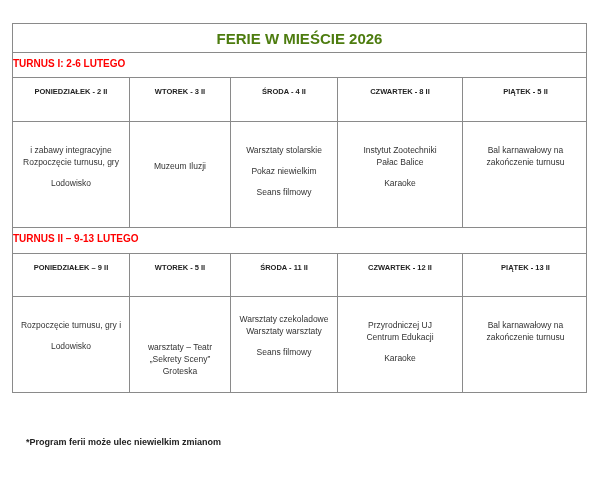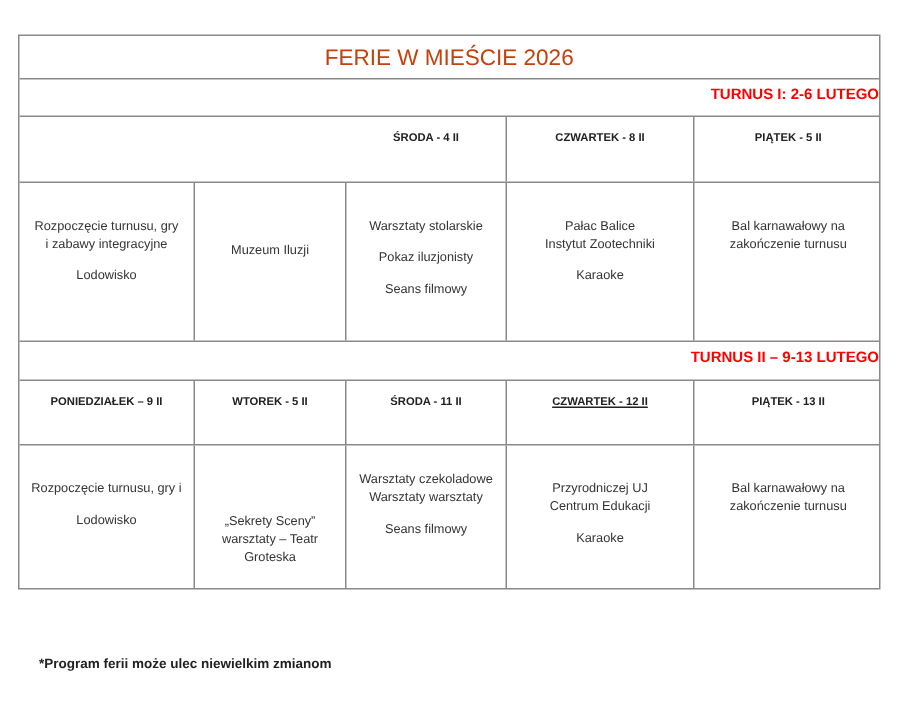--- a/index.html
+++ b/index.html
@@ -5,111 +5,113 @@
   html, body { margin: 0; padding: 0; background: #ffffff; }
   body { width: 600px; height: 482px; position: relative; overflow: hidden;
          font-family: "Liberation Sans", sans-serif; color: #222; }
   .tbl { position: absolute; left: 12px; top: 23px; width: 575px; height: 370px;
          border: 1px solid #8a8a8a; box-sizing: border-box; }
   .row { position: absolute; left: 0; right: 0; border-bottom: 1px solid #8a8a8a; box-sizing: border-box; }
   .row.last { border-bottom: none; }
   .cell { position: absolute; top: 0; bottom: 0; border-right: 1px solid #8a8a8a; box-sizing: border-box;
           text-align: center; font-size: 8.5px; line-height: 12px; color: #333; }
   .cell.lastcol { border-right: none; }
-  .title { color: #c2410c; font-weight: normal; font-size: 15px; text-align: center;
+  .title { color: #4d7c0f; font-weight: bold; font-size: 15px; text-align: center;
            position: absolute; left: 0; right: 0; top: 6px; }
-  .subtitle { color: #ff0000; font-weight: bold; font-size: 10px; text-align: right;
+  .subtitle { color: #ff0000; font-weight: bold; font-size: 10px; text-align: left;
               position: absolute; left: 0; right: 0; top: 5px; }
   .dayhdr { font-weight: bold; font-size: 7.5px; color: #222; padding-top: 8px; }
   .act { display: block; }
   .gap { height: 9px; }
   .footnote { position: absolute; left: 26px; top: 437px; font-size: 9px; font-weight: bold; color: #222; }
 </style>
 </head>
 <body>
 
 <div class="tbl">
 
   <div class="row" style="top:0;height:29px;">
     <div class="title">FERIE W MIEŚCIE 2026</div>
   </div>
 
   <div class="row" style="top:29px;height:25px;">
     <div class="subtitle">TURNUS I: 2-6 LUTEGO</div>
   </div>
 
   <div class="row" id="hdr0" style="top:54px;height:44px;">
+      <div class="cell dayhdr" style="left: 0px; width: 117px;">PONIEDZIAŁEK - 2 II</div>
+      <div class="cell dayhdr" style="left: 117px; width: 101px;">WTOREK - 3 II</div>
       <div class="cell dayhdr" style="left: 218px; width: 107px;">ŚRODA - 4 II</div>
       <div class="cell dayhdr" style="left: 325px; width: 125px;">CZWARTEK - 8 II</div>
       <div class="cell dayhdr lastcol" style="left: 450px; width: 125px;">PIĄTEK - 5 II</div>
     </div>
 
   <div class="row" id="act0" style="top:98px;height:106px;">
       <div class="cell" style="left: 0px; width: 117px;">
         <div style="padding-top: 22px;">
+          <span class="act">i zabawy integracyjne</span>
           <span class="act">Rozpoczęcie turnusu, gry</span>
-          <span class="act">i zabawy integracyjne</span>
           <span class="act gap"></span>
           <span class="act">Lodowisko</span>
         </div>
       </div>
       <div class="cell" style="left: 117px; width: 101px;">
         <div style="padding-top: 38px;">
           <span class="act">Muzeum Iluzji</span>
         </div>
       </div>
       <div class="cell" style="left: 218px; width: 107px;">
         <div style="padding-top: 22px;">
           <span class="act">Warsztaty stolarskie</span>
           <span class="act gap"></span>
-          <span class="act">Pokaz iluzjonisty</span>
+          <span class="act">Pokaz niewielkim</span>
           <span class="act gap"></span>
           <span class="act">Seans filmowy</span>
         </div>
       </div>
       <div class="cell" style="left: 325px; width: 125px;">
         <div style="padding-top: 22px;">
+          <span class="act">Instytut Zootechniki</span>
           <span class="act">Pałac Balice</span>
-          <span class="act">Instytut Zootechniki</span>
           <span class="act gap"></span>
           <span class="act">Karaoke</span>
         </div>
       </div>
       <div class="cell lastcol" style="left: 450px; width: 125px;">
         <div style="padding-top: 22px;">
           <span class="act">Bal karnawałowy na</span>
           <span class="act">zakończenie turnusu</span>
         </div>
       </div>
     </div>
 
   <div class="row" style="top:204px;height:26px;">
     <div class="subtitle">TURNUS II – 9-13 LUTEGO</div>
   </div>
 
   <div class="row" id="hdr1" style="top:230px;height:43px;">
       <div class="cell dayhdr" style="left: 0px; width: 117px;">PONIEDZIAŁEK – 9 II</div>
       <div class="cell dayhdr" style="left: 117px; width: 101px;">WTOREK - 5 II</div>
       <div class="cell dayhdr" style="left: 218px; width: 107px;">ŚRODA - 11 II</div>
-      <div class="cell dayhdr" style="left: 325px; width: 125px; text-decoration: underline;">CZWARTEK - 12 II</div>
+      <div class="cell dayhdr" style="left: 325px; width: 125px;">CZWARTEK - 12 II</div>
       <div class="cell dayhdr lastcol" style="left: 450px; width: 125px;">PIĄTEK - 13 II</div>
     </div>
 
   <div class="row last" id="act1" style="top:273px;height:95px;">
       <div class="cell" style="left: 0px; width: 117px;">
         <div style="padding-top: 22px;">
           <span class="act">Rozpoczęcie turnusu, gry i</span>
           <span class="act gap"></span>
           <span class="act">Lodowisko</span>
         </div>
       </div>
       <div class="cell" style="left: 117px; width: 101px;">
         <div style="padding-top: 44px;">
+          <span class="act">warsztaty – Teatr</span>
           <span class="act">„Sekrety Sceny”</span>
-          <span class="act">warsztaty – Teatr</span>
           <span class="act">Groteska</span>
         </div>
       </div>
       <div class="cell" style="left: 218px; width: 107px;">
         <div style="padding-top: 16px;">
           <span class="act">Warsztaty czekoladowe</span>
           <span class="act">Warsztaty warsztaty</span>
           <span class="act gap"></span>
           <span class="act">Seans filmowy</span>
         </div>

